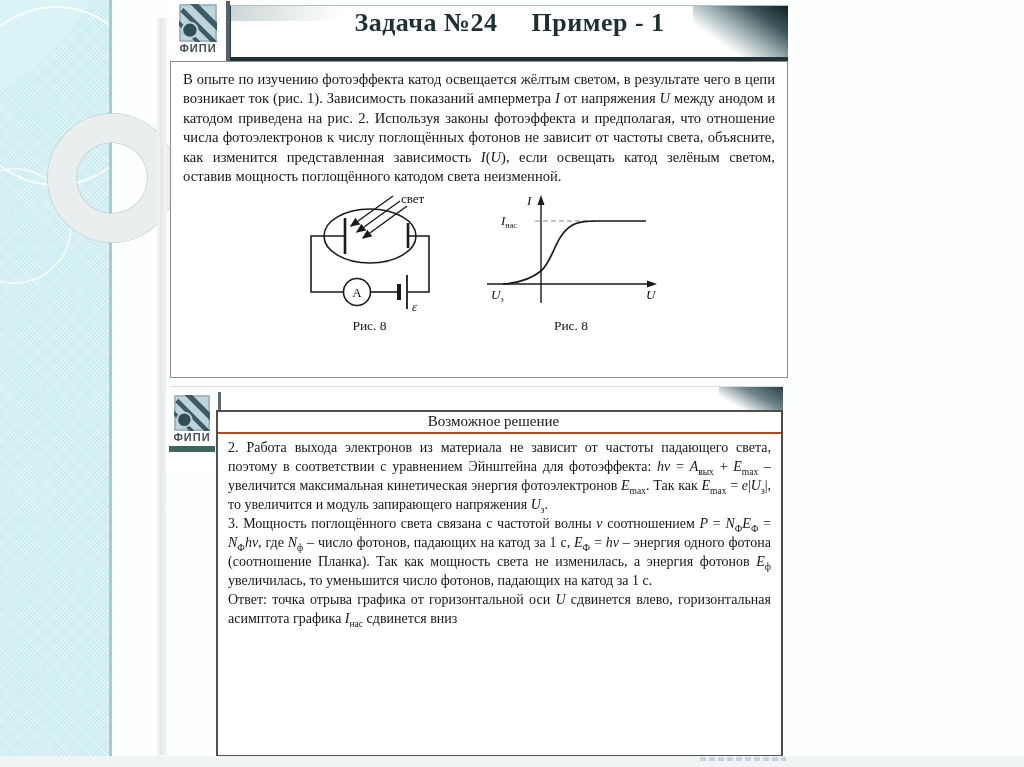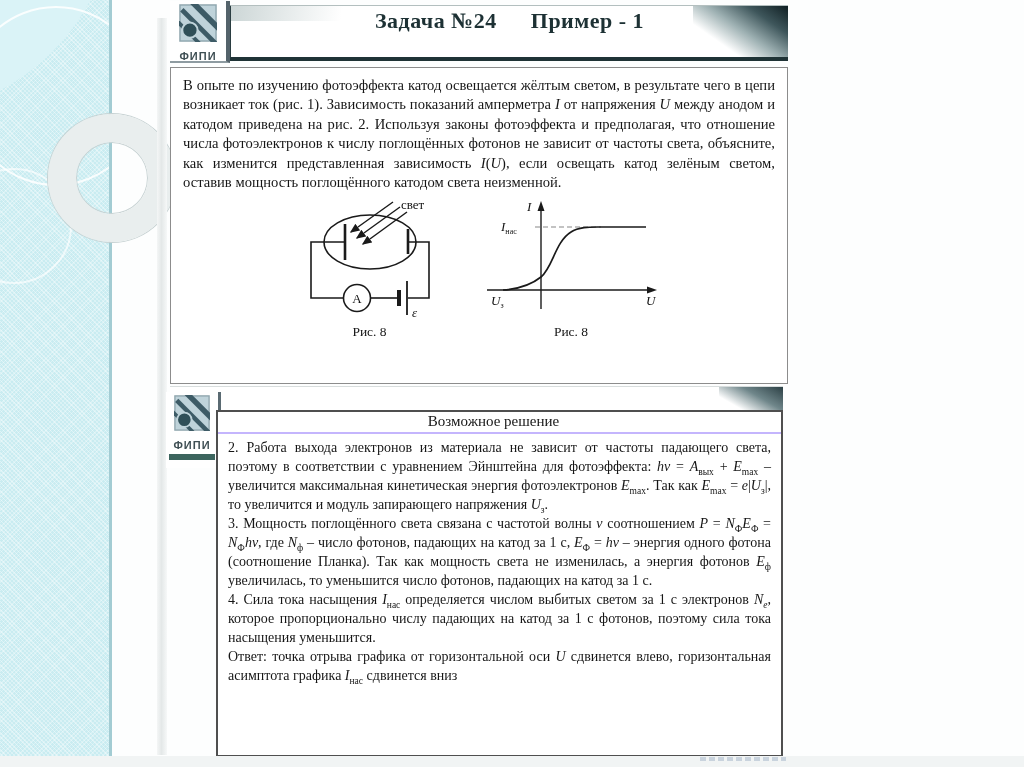--- a/index.html
+++ b/index.html
@@ -26,53 +26,53 @@
 
   
   .title-bar{position:absolute;left:228px;top:5px;width:557px;height:51px;background:#fff;
              border-left:3px solid #2a3d41;border-top:1px solid #b3bfbf;
              border-bottom:4px solid #1f3336;overflow:hidden;}
   .bevelTL{position:absolute;left:0;top:0;width:170px;height:15px;
            background:linear-gradient(100deg,#ccd6d6 0%,rgba(255,255,255,0) 65%);}
   .title-fold{position:absolute;right:0;top:0;width:95px;height:100%;
            background:linear-gradient(215deg,#101f23 0%,#3e565b 24%,#9db0b2 48%,rgba(255,255,255,0) 72%);}
   .title-bar h1{position:relative;margin:2px 0 0 0;display:flex;justify-content:center;gap:34px;
-           font-size:22px;font-weight:bold;color:var(--title_ink,#1d3134);letter-spacing:.5px;}
+           font-size:26px;font-weight:bold;color:var(--title_ink,#1d3134);letter-spacing:.5px;}
 
   
   .logo-card{position:absolute;background:#fff;text-align:center;}
   .logo-top{left:170px;top:1px;width:56px;height:60px;
             border-right:4px solid #54636b;border-bottom:2px solid #8e9ba1;}
   .logo-sol{left:166px;top:392px;width:52px;height:76px;border-right:3px solid #5a6a72;}
   .logo-card svg{display:block;margin:3px auto 0 auto;}
   .logo-text{font-family:"Liberation Sans",sans-serif;font-size:11px;font-weight:bold;
-             color:#3f4f54;letter-spacing:1px;margin-top:8px;}
+             color:#3f4f54;letter-spacing:1px;margin-top:0;}
   .logo-bar{width:46px;height:6px;margin:3px auto 0 auto;background:var(--accent_teal,#3c655e);}
 
   
-  .problem-card{position:absolute;left:170px;top:67px;width:618px;height:317px;background:#fff;
+  .problem-card{position:absolute;left:170px;top:61px;width:618px;height:317px;background:#fff;
                 border:1px solid #8c8c8c;box-sizing:border-box;}
   .ptext{margin:0;padding:8px 12px 2px 12px;font-size:14.6px;line-height:1.33;text-align:justify;}
   .figures{display:flex;justify-content:center;align-items:flex-end;gap:34px;margin-top:2px;}
   figure{margin:0;text-align:center;}
   figcaption{font-size:13.5px;margin-top:2px;}
   .fig-ink{stroke:#1a1a1a;fill:none;}
   .fig-label{font-family:"Liberation Serif",serif;font-size:13px;fill:#111;}
   .fit{font-style:italic;}
   .fsub{font-size:8px;}
 
   
   .band{position:absolute;left:170px;top:386px;width:613px;height:25px;background:#fff;
         border-top:1px solid #d8dddd;overflow:hidden;}
   .band-fold{position:absolute;right:0;top:0;width:64px;height:100%;
         background:linear-gradient(210deg,#2c4045 0%,#6f868a 38%,rgba(240,242,242,0) 75%);}
   .solution-card{position:absolute;left:216px;top:410px;width:567px;height:347px;background:#fff;
         border:2px solid #4f4f4f;box-sizing:border-box;}
   .sol-header{text-align:center;font-size:15px;padding:1px 12px 2px 0;
-        border-bottom:2px solid #c4b5fd;}
+        border-bottom:2px solid #c2410c;}
   .sol-body{padding:4px 10px 2px 10px;font-size:14px;line-height:1.36;text-align:justify;}
   .sol-body p{margin:0;}
   sub{font-size:68%;line-height:0;}
   .watermark{position:absolute;left:700px;top:757px;width:86px;height:4px;opacity:.8;
         background:repeating-linear-gradient(to right,#bfcbd8 0 6px,transparent 6px 9px);}
 </style>
 </head>
 <body>
 
 <div class="stage">
@@ -171,20 +171,19 @@
     </svg>
     <div class="logo-text">ФИПИ</div>
     <div class="logo-bar"></div>
   </div>
 
   <div class="solution-card">
     <div class="sol-header">Возможное решение</div>
     <div class="sol-body">
       <p>2. Работа выхода электронов из материала не зависит от частоты падающего света, поэтому в соответствии с уравнением Эйнштейна для фотоэффекта: <i>hν</i> = <i>A</i><sub>вых</sub> + <i>E</i><sub>max</sub> – увеличится максимальная кинетическая энергия фотоэлектронов <i>E</i><sub>max</sub>. Так как <i>E</i><sub>max</sub> = <i>e</i>|<i>U</i><sub>з</sub>|, то увеличится и модуль запирающего напряжения <i>U</i><sub>з</sub>.</p>
       <p>3. Мощность поглощённого света связана с частотой волны <i>ν</i> соотношением <i>P</i> = <i>N</i><sub>Ф</sub><i>E</i><sub>Ф</sub> = <i>N</i><sub>Ф</sub><i>hν</i>, где <i>N</i><sub>ф</sub> – число фотонов, падающих на катод за 1 с, <i>E</i><sub>Ф</sub> = <i>hν</i> – энергия одного фотона (соотношение Планка). Так как мощность света не изменилась, а энергия фотонов <i>E</i><sub>ф</sub> увеличилась, то уменьшится число фотонов, падающих на катод за 1 с.</p>
-      <p>4. Сила тока насыщения <i>I</i><sub>нас</sub> определяется числом выбитых светом за 1 с электронов <i>N</i><sub><i>e</i></sub>, которое пропорционально числу падающих на катод за 1 с фотонов, поэтому сила тока насыщения уменьшится.</p>
       <p>Ответ: точка отрыва графика от горизонтальной оси <i>U</i> сдвинется влево, горизонтальная асимптота графика <i>I</i><sub>нас</sub> сдвинется вниз</p>
     </div>
   </div>
 
   <div class="bottom-strip"></div>
   <div class="watermark"></div>
 </div>
 
 </body></html>

